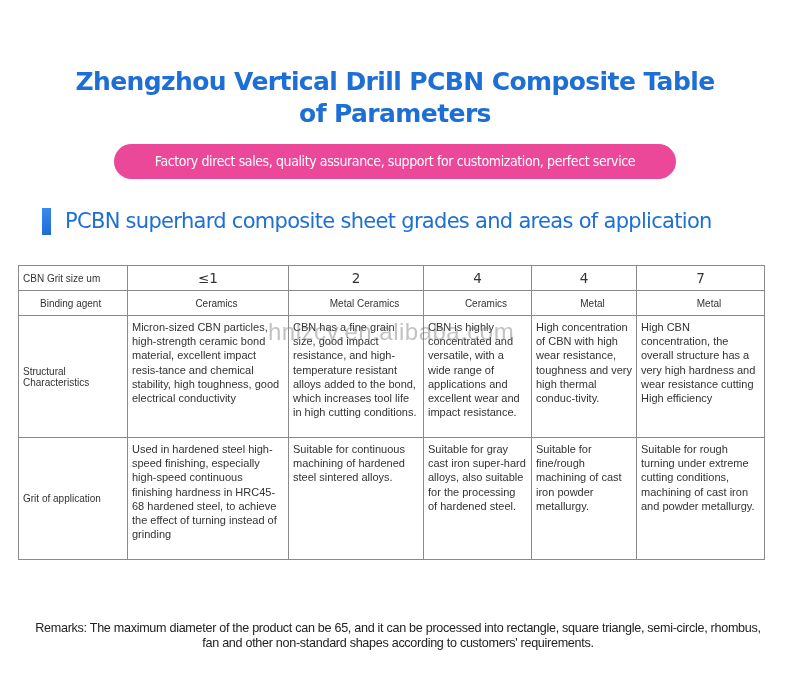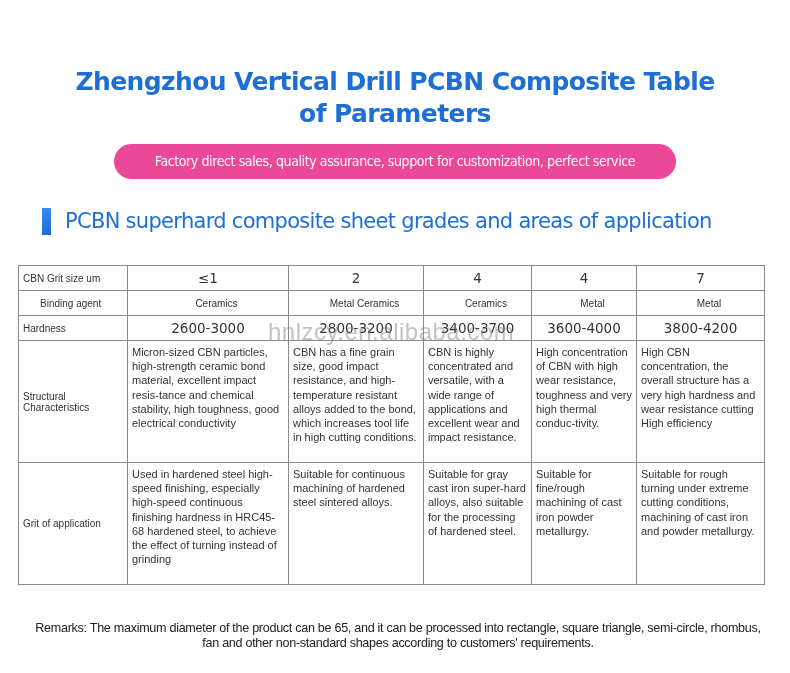--- a/index.html
+++ b/index.html
@@ -75,28 +75,20 @@
     <td class="big">7</td>
   </tr>
   <tr class="r3">
     <td class="lbl">Binding agent</td>
     <td class="small-c">Ceramics</td>
     <td class="small-c">Metal Ceramics</td>
     <td class="small-c">Ceramics</td>
     <td class="small-c">Metal</td>
     <td class="small-c">Metal</td>
   </tr>
-  <tr class="r4">
-    <td class="lbl">Hardness</td>
-    <td class="big">2600-3000</td>
-    <td class="big">2800-3200</td>
-    <td class="big">3400-3700</td>
-    <td class="big">3600-4000</td>
-    <td class="big">3800-4200</td>
-  </tr>
   <tr class="r5">
     <td class="lbl">Structural Characteristics</td>
     <td class="para">Micron-sized CBN particles, high-strength ceramic bond material, excellent impact resis-tance and chemical stability, high toughness, good electrical conductivity</td>
     <td class="para">CBN has a fine grain size, good impact resistance, and high-temperature resistant alloys added to the bond, which increases tool life in high cutting conditions.</td>
     <td class="para">CBN is highly concentrated and versatile, with a wide range of applications and excellent wear and impact resistance.</td>
     <td class="para">High concentration of CBN with high wear resistance, toughness and very high thermal conduc-tivity.</td>
     <td class="para">High CBN concentration, the overall structure has a very high hardness and wear resistance cutting High efficiency</td>
   </tr>
   <tr class="r6">
     <td class="lbl">Grit of application</td>

